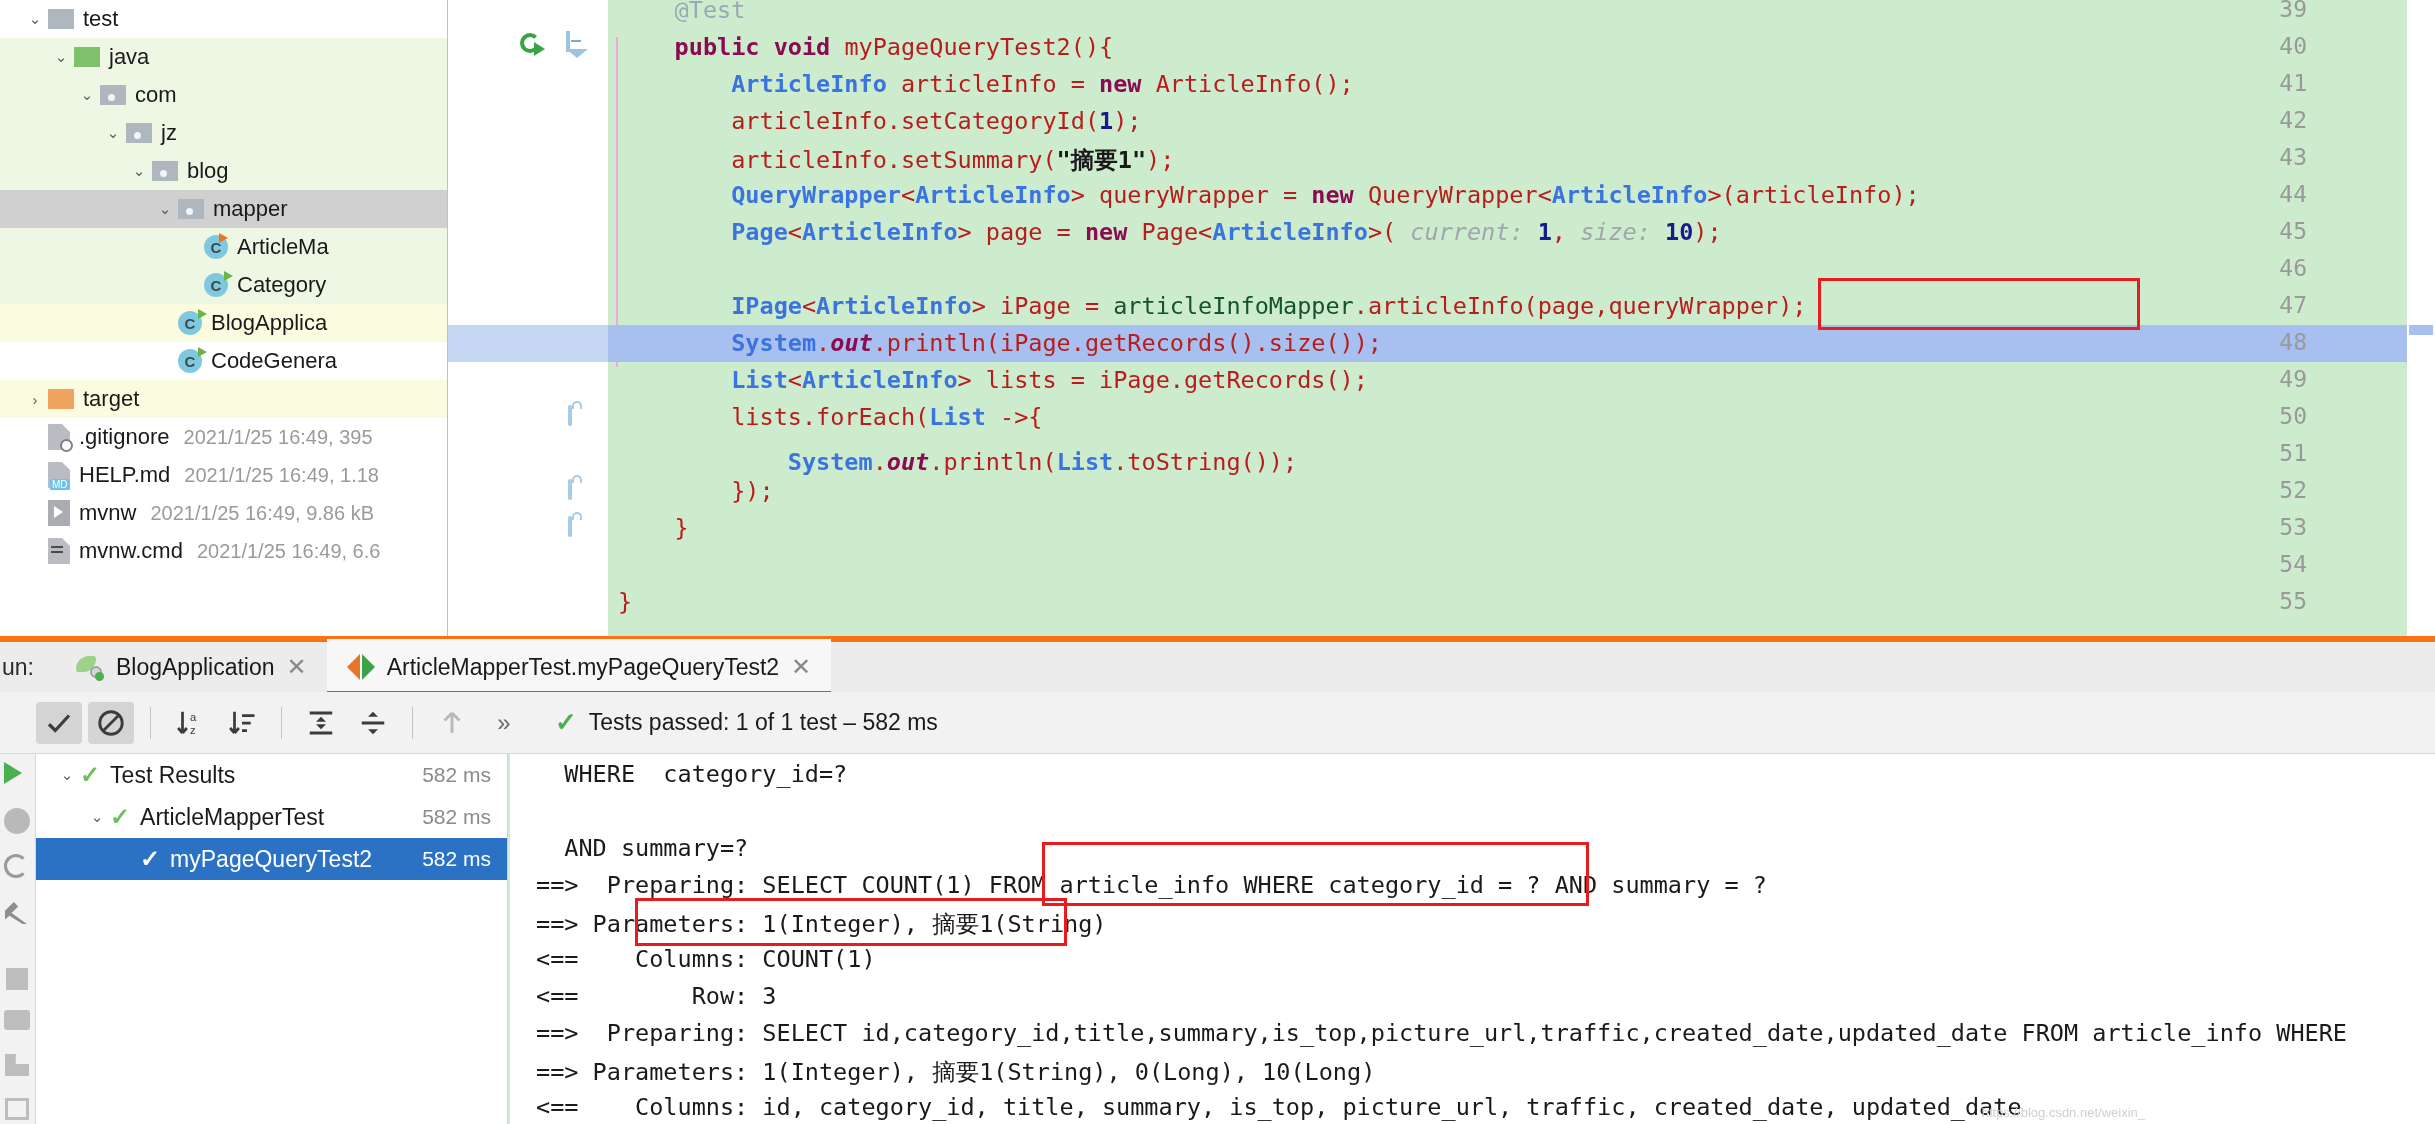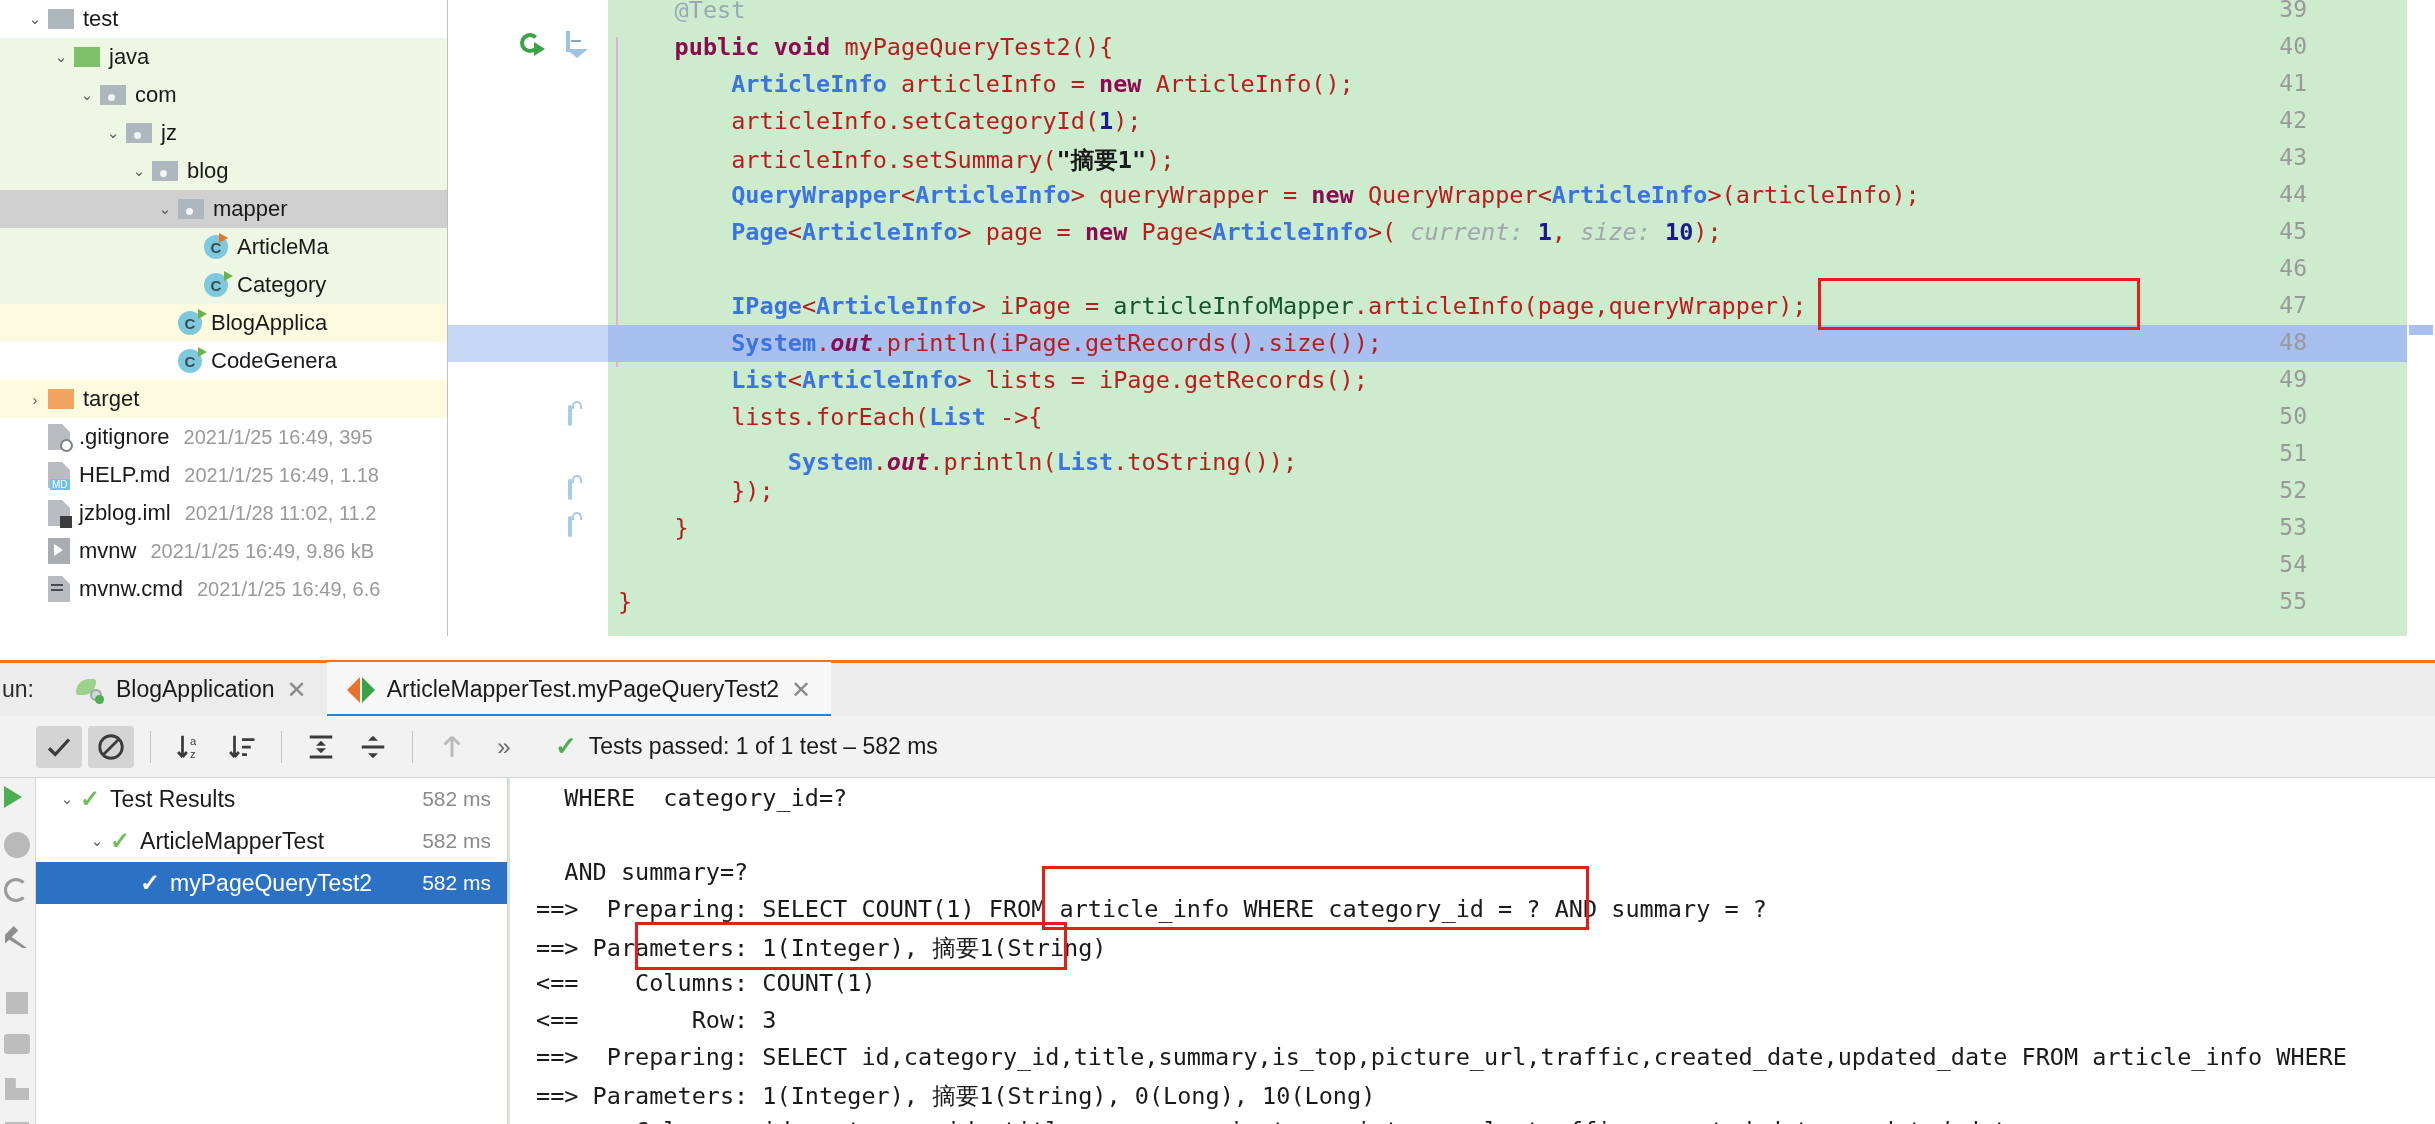--- a/index.html
+++ b/index.html
@@ -98,21 +98,21 @@
   .redbox1{ position:absolute; border:3px solid #e81c1c; z-index:30; }
 
   
   .rstrip{ position:absolute; right:0; top:0; width:28px; height:636px; background:#fff; }
   .rmark { position:absolute; right:2px; width:24px; height:10px; background:#a8c0ef; }
 
   
   .bottom { position:absolute; left:0; top:636px; width:2435px; height:488px; background:#fff; }
 
   .runbar { position:relative; height:56px; background:#ececec; display:flex; align-items:center;
-    border-top:3px solid #f97316;margin-top:24px; }
+    border-top:6px solid #f97316; }
   .runlabel { font-size:23px; color:#2b2b2b; margin-left:2px; width:54px; }
   .rtab { position:relative; height:56px; display:flex; align-items:center; padding:0 20px;
     font-size:23px; color:#1a1a1a; gap:12px; }
   .rtab.active { background:#f7f7f7; }
   .rtab.active:after{ content:""; position:absolute; left:0; right:0; bottom:0; height:4px; background:#2b7fd4;}
   .sprouticon{ width:28px;height:28px;position:relative;}
   .sprouticon .leaf{position:absolute;left:0;top:3px;width:20px;height:16px;background:#9ed18a;
     border-radius:14px 3px 14px 3px;}
   .sprouticon .gd{position:absolute;left:14px;top:13px;width:12px;height:12px;border-radius:50%;
     background:#cfd8dc;border:2px solid #9aa5aa;}
@@ -239,28 +239,20 @@
             <span class="tname">.gitignore</span>
             <span class="tmeta">2021/1/25 16:49, 395</span>
           </div>
           <div class="trow">
             <span style="display:inline-block;width:48px"></span>
             <span class="ficon">
               <span class="badge">MD</span>
             </span>
             <span class="tname">HELP.md</span>
             <span class="tmeta">2021/1/25 16:49, 1.18</span>
-          </div>
-          <div class="trow">
-            <span style="display:inline-block;width:48px"></span>
-            <span class="ficon">
-              <span class="sq"></span>
-            </span>
-            <span class="tname">jzblog.iml</span>
-            <span class="tmeta">2021/1/28 11:02, 11.2</span>
           </div>
           <div class="trow">
             <span style="display:inline-block;width:48px"></span>
             <span class="ficon run">
               <span class="play"></span>
             </span>
             <span class="tname">mvnw</span>
             <span class="tmeta">2021/1/25 16:49, 9.86 kB</span>
           </div>
           <div class="trow">

